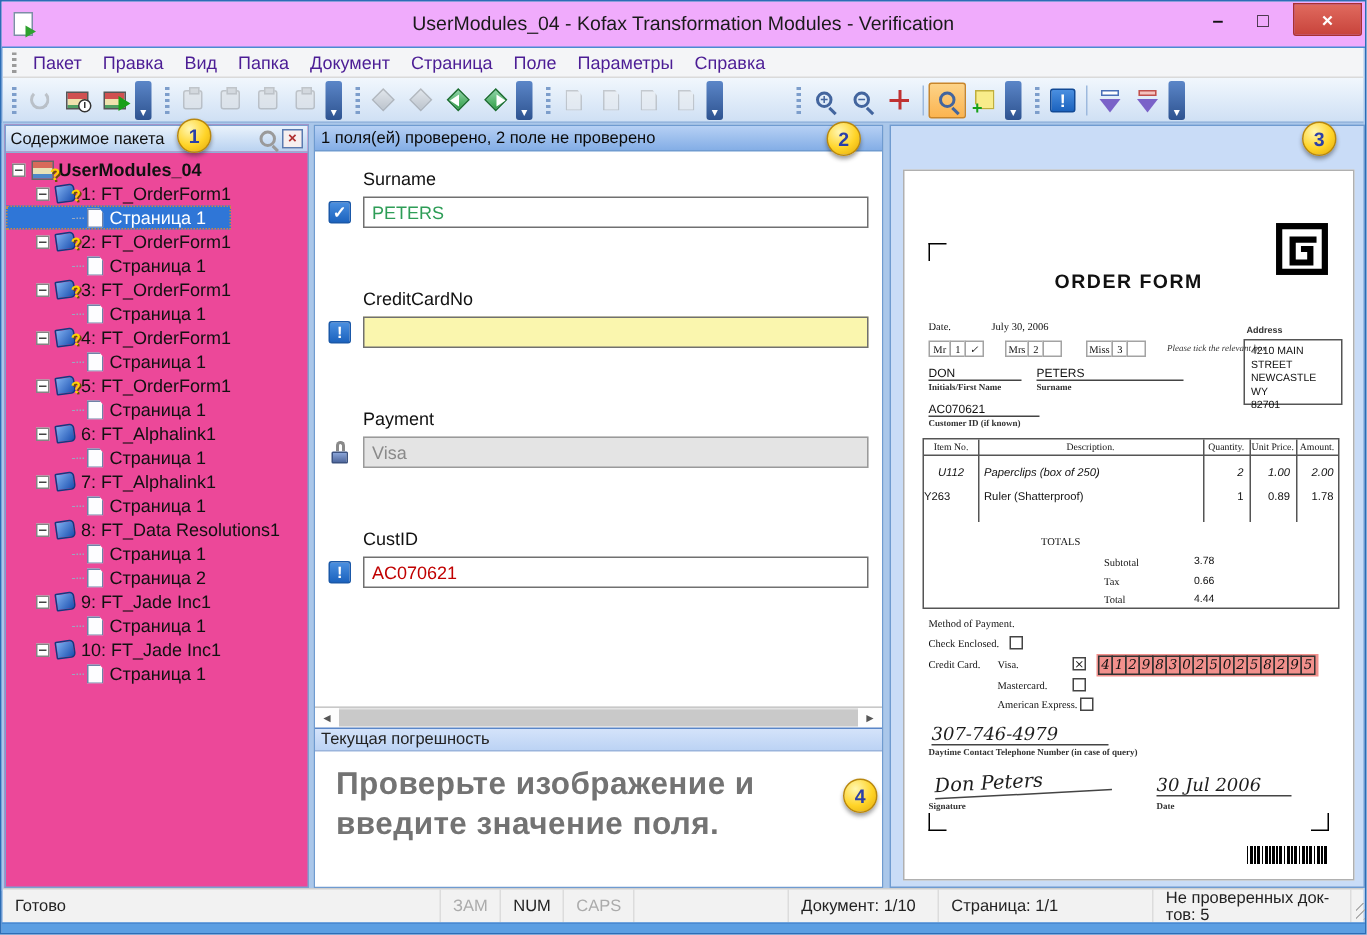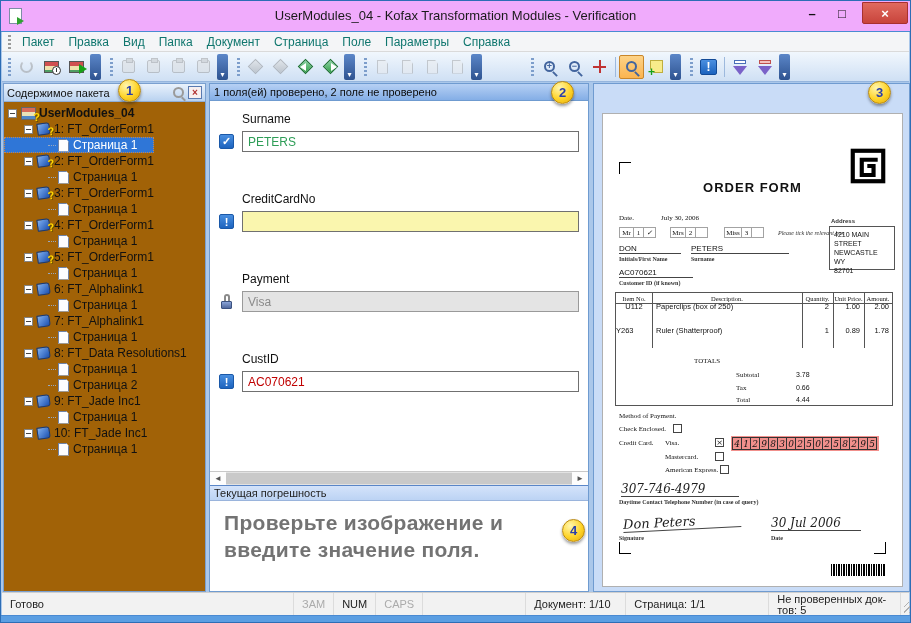--- a/index.html
+++ b/index.html
@@ -12,21 +12,21 @@
   .app-icon::after{content:"";position:absolute;right:-3px;bottom:-2px;width:0;height:0;border-left:7px solid #2fa12f;border-top:4px solid transparent;border-bottom:4px solid transparent;}
   .title-text{position:absolute;left:0;right:0;top:7px;text-align:center;font-size:13px;color:#1a1a1a;}
   .cap-btn{position:absolute;top:0;height:24px;display:flex;align-items:center;justify-content:center;font-size:13px;color:#111;cursor:default;}
   .btn-min{right:86px;width:24px;font-weight:bold;}
   .btn-max{right:56px;width:24px;}
   .btn-close{right:2px;top:1px;width:46px;height:22px;background:linear-gradient(180deg,#e06a5e,#c8443c);border:1px solid #a83030;color:#fff;font-weight:bold;border-radius:0 0 2px 2px;}
 
   
   .menubar{position:absolute;left:1px;right:1px;top:31px;height:20px;background:#f4f5f7;border-bottom:1px solid #dadada;display:flex;align-items:center;padding-left:4px;}
   .grip{width:3px;height:14px;margin:0 4px 0 2px;background:repeating-linear-gradient(180deg,#9a9a9a 0 2px,transparent 2px 4px);}
-  .menu-item{padding:4px 7px;font-size:12px;color:#0f766e;}
+  .menu-item{padding:4px 7px;font-size:12px;color:#4c1d95;}
 
   
   .toolbar{position:absolute;left:1px;right:1px;top:51px;height:30px;background:linear-gradient(180deg,#f1f7fd,#cfe0f4);border-bottom:1px solid #95b5dd;display:flex;align-items:center;padding-left:3px;}
   .tgroup{display:flex;align-items:center;height:28px;margin-right:6px;}
   .tgrip{width:3px;height:18px;margin:0 3px;background:repeating-linear-gradient(180deg,#7d9ecb 0 2px,transparent 2px 4px);}
   .tbtn{width:25px;height:24px;display:flex;align-items:center;justify-content:center;position:relative;border:1px solid transparent;border-radius:2px;}
   .tbtn.active{background:linear-gradient(180deg,#fdd388,#fbb450);border:1px solid #c9862b;}
   .tbtn.off{opacity:.45;filter:grayscale(1);}
   .ovf{width:11px;height:26px;margin-left:1px;background:linear-gradient(180deg,#5b86c8,#2e5390);border-radius:2px;color:#fff;font-size:8px;display:flex;align-items:flex-end;justify-content:center;padding-bottom:1px;}
   .tsep{width:1px;height:20px;background:#9db9dd;margin:0 3px;}
@@ -57,21 +57,21 @@
   .funnel-top.red{border-color:#c0504d;background:#f4c2be;}
   .funnel-tri{position:absolute;left:0px;top:7px;width:0;height:0;border-left:7px solid transparent;border-right:7px solid transparent;border-top:9px solid #7a62c8;}
 
   
   .work{position:absolute;left:0;top:81px;width:100%;height:512px;background:#aac7ea;}
 
   
   .badge{position:absolute;width:23px;height:23px;border-radius:50%;background:radial-gradient(circle at 35% 28%,#fff6b0,#ffd428 55%,#e2a90a);border:1px solid #b8870e;box-shadow:0 2px 3px rgba(40,40,40,.45);color:#2b3fa8;font-weight:bold;font-size:13px;display:flex;align-items:center;justify-content:center;z-index:50;}
 
   
-  .panel-left{position:absolute;left:2px;top:1px;width:203px;height:509px;background:#a16207;border:1px solid #7aa0d0;}
+  .panel-left{position:absolute;left:2px;top:1px;width:203px;height:509px;background:#ec4899;border:1px solid #7aa0d0;}
   .ph{height:18px;background:linear-gradient(180deg,#e9f2fc,#b9d2f0);border-bottom:1px solid #8fafd8;display:flex;align-items:center;padding:0 3px;font-size:11px;color:#111;}
   .ph-title{flex:1;}
   .pin-ico{width:11px;height:11px;border:2px solid #9a9a9a;border-radius:50%;position:relative;margin-right:4px;}
   .pin-ico::after{content:"";position:absolute;right:-4px;bottom:-4px;width:5px;height:2px;background:#9a9a9a;transform:rotate(45deg);}
   .close-ico{width:14px;height:13px;border:1px solid #5a7ab0;background:#f7efef;color:#b03030;font-size:10px;font-weight:bold;display:flex;align-items:center;justify-content:center;line-height:1;}
   .tree{padding-top:3px;overflow:hidden;}
   .trow{height:16px;display:flex;align-items:center;font-size:12px;color:#111;white-space:nowrap;}
   .trow.root{padding-left:4px;font-weight:bold;}
   .trow.doc{padding-left:20px;}
   .trow.page{padding-left:44px;}
@@ -531,21 +531,21 @@
             <span style="width:36px;text-align:center;">Item No.</span>
             <span style="width:150px;text-align:center;">Description.</span>
             <span style="width:31px;text-align:center;">Quantity.</span>
             <span style="width:31px;text-align:center;">Unit Price.</span>
             <span style="width:28px;text-align:center;">Amount.</span>
           </div>
           <span class="vline" style="left:36px;height:55px;"></span>
           <span class="vline" style="left:186px;height:55px;"></span>
           <span class="vline" style="left:217px;height:55px;"></span>
           <span class="vline" style="left:248px;height:55px;"></span>
-          <div class="irow" style="top:9px;">
+          <div class="irow" style="top:17px;font-style:italic;">
             <span style="width:36px;text-align:center;">U112</span>
             <span style="width:150px;padding-left:4px;">Paperclips (box of 250)</span>
             <span style="width:31px;text-align:right;padding-right:4px;">2</span>
             <span style="width:31px;text-align:right;padding-right:4px;">1.00</span>
             <span style="width:28px;text-align:right;padding-right:3px;">2.00</span>
           </div>
           <div class="irow" style="top:33px;">
             <span style="width:36px;">Y263</span>
             <span style="width:150px;padding-left:4px;">Ruler (Shatterproof)</span>
             <span style="width:31px;text-align:right;padding-right:4px;">1</span>

